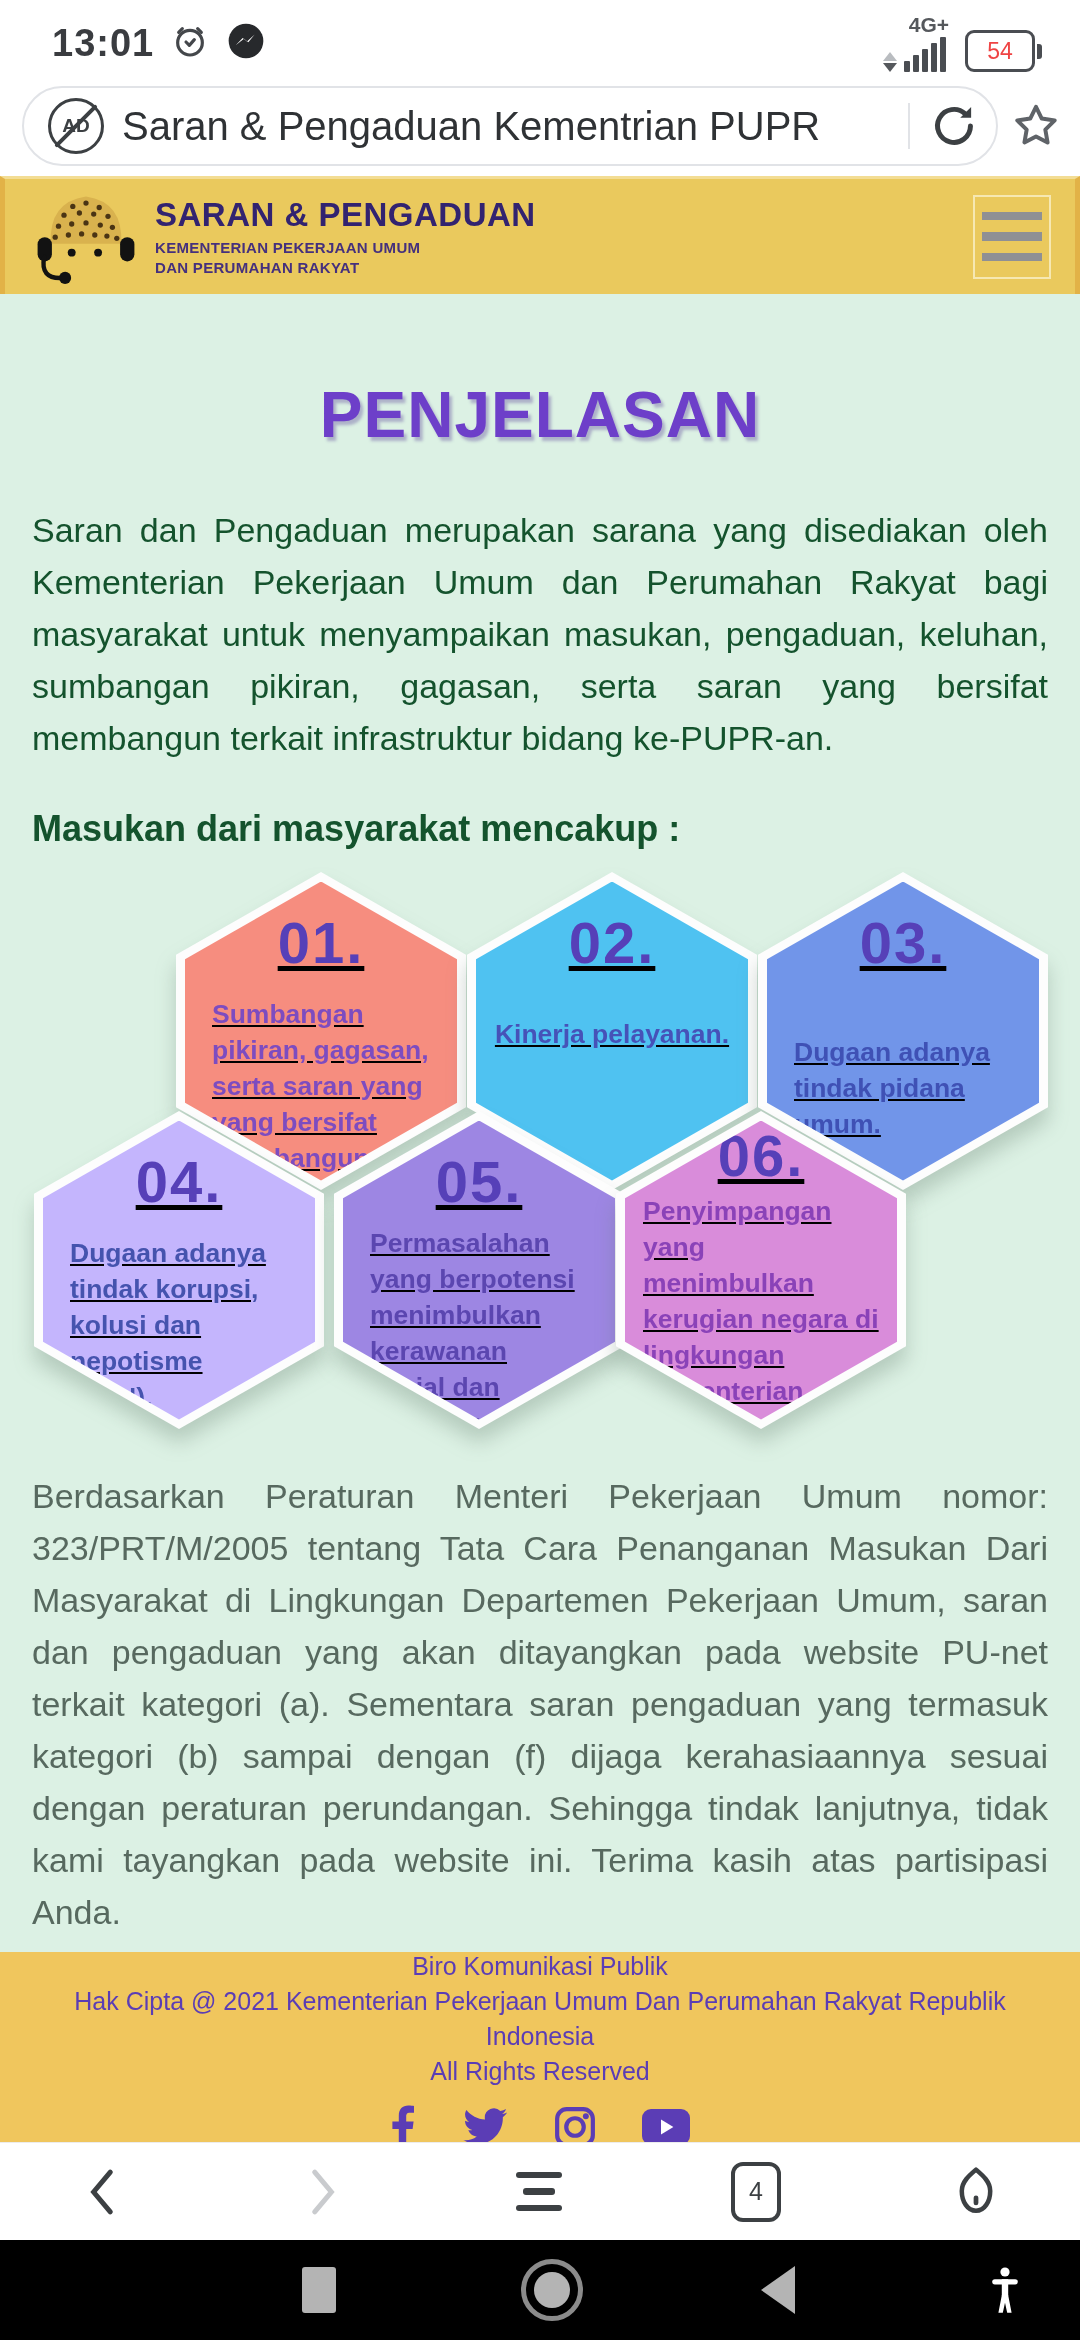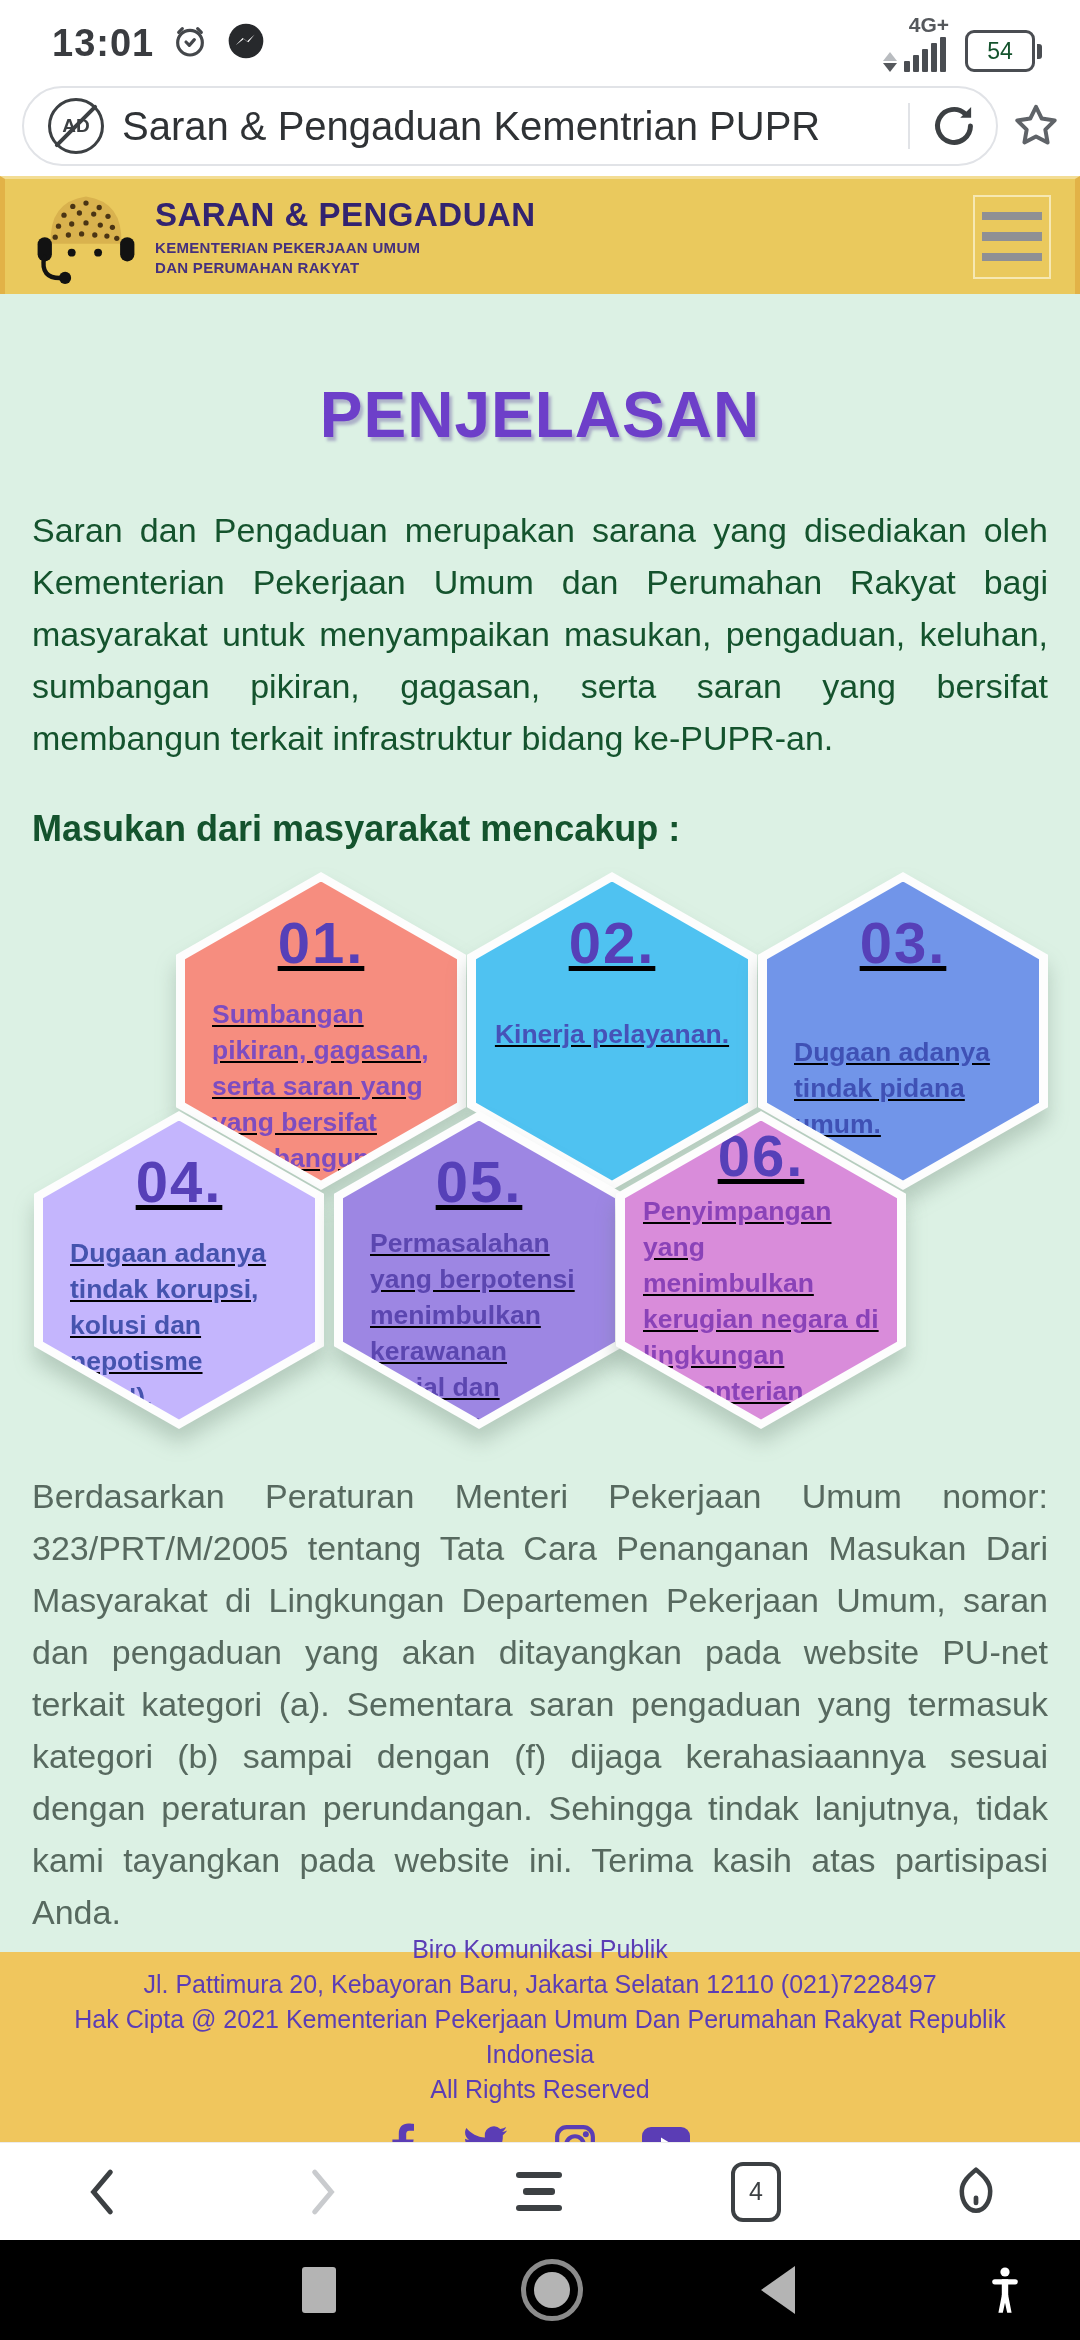--- a/index.html
+++ b/index.html
@@ -17,21 +17,21 @@
   .net{display:flex;flex-direction:column;align-items:flex-start;line-height:1;}
   .net-label{font-size:21px;font-weight:700;color:#55585c;margin-left:26px;}
   .net-row{display:flex;align-items:flex-end;gap:3px;margin-top:2px;}
   .net-arrows{display:flex;flex-direction:column;gap:2px;margin-right:4px;}
   .tri-up{width:0;height:0;border-left:7px solid transparent;border-right:7px solid transparent;border-bottom:9px solid #b9bcc0;}
   .tri-down{width:0;height:0;border-left:7px solid transparent;border-right:7px solid transparent;border-top:9px solid #55585c;}
   .bars{display:flex;align-items:flex-end;gap:3px;}
   .bars i{display:block;width:6px;background:#4a4d52;border-radius:1px;}
   .battery{display:flex;align-items:center;}
   .batt-body{width:64px;height:36px;border:3px solid #4a4d52;border-radius:9px;display:flex;align-items:center;justify-content:center;}
-  .batt-body span{font-size:23px;color:#14532d;}
+  .batt-body span{font-size:23px;color:#ef4444;}
   .batt-nub{width:5px;height:15px;background:#4a4d52;border-radius:0 3px 3px 0;margin-left:2px;}
   
   .urlrow{height:96px;background:#fff;display:flex;align-items:center;padding:0 16px 4px 22px;box-sizing:border-box;gap:10px;}
   .urlpill{flex:1;height:80px;border:2.5px solid #e1e3e7;border-radius:42px;display:flex;align-items:center;padding:0 16px 0 24px;box-sizing:border-box;gap:18px;background:#fff;}
   .ad-icon{position:relative;width:50px;height:50px;border:3.5px solid #3c4043;border-radius:50%;display:flex;align-items:center;justify-content:center;flex:none;}
   .ad-icon b{font-size:19px;color:#3c4043;letter-spacing:0;}
   .ad-icon i{position:absolute;width:58px;height:4px;background:#3c4043;transform:rotate(-45deg);border-radius:2px;}
   .url-text{flex:1;font-size:40px;color:#2f3235;white-space:nowrap;overflow:hidden;}
   .url-div{width:2.5px;height:46px;background:#e1e3e7;flex:none;}
   .icon-btn{background:none;border:none;padding:0;display:flex;align-items:center;justify-content:center;cursor:pointer;}
@@ -258,21 +258,20 @@
       </div>
         </div>
     </div>
   </div>
 
   <p class="closing">Berdasarkan Peraturan Menteri Pekerjaan Umum nomor: 323/PRT/M/2005 tentang Tata Cara Penanganan Masukan Dari Masyarakat di Lingkungan Departemen Pekerjaan Umum, saran dan pengaduan yang akan ditayangkan pada website PU-net terkait kategori (a). Sementara saran pengaduan yang termasuk kategori (b) sampai dengan (f) dijaga kerahasiaannya sesuai dengan peraturan perundangan. Sehingga tindak lanjutnya, tidak kami tayangkan pada website ini. Terima kasih atas partisipasi Anda.</p>
 </div>
 
 <div class="sitefooter" style="background-color: rgb(240, 198, 93);">
   <span class="f-line">Biro Komunikasi Publik</span>
-  <span class="f-line">Jl. Pattimura 20, Kebayoran Baru, Jakarta Selatan 12110 (021)7228497</span>
   <span class="f-line">Hak Cipta @ 2021 Kementerian Pekerjaan Umum Dan Perumahan Rakyat Republik Indonesia</span>
   <span class="f-line">All Rights Reserved</span>
   <div class="socials">
     <button class="icon-btn">
       <svg width="26" height="44" viewBox="0 0 12 22">
           <path d="M7.6 22V12h3.2l.5-3.8H7.6V5.8c0-1.1.3-1.9 1.9-1.9h2V.5C11.1.4 9.9.3 8.6.3 5.8.3 3.9 2 3.9 5.4v2.8H.7V12h3.2v10z" fill="#5b3db5"></path>
         </svg>
     </button>
     <button class="icon-btn">
       <svg width="46" height="40" viewBox="0 0 24 20">

